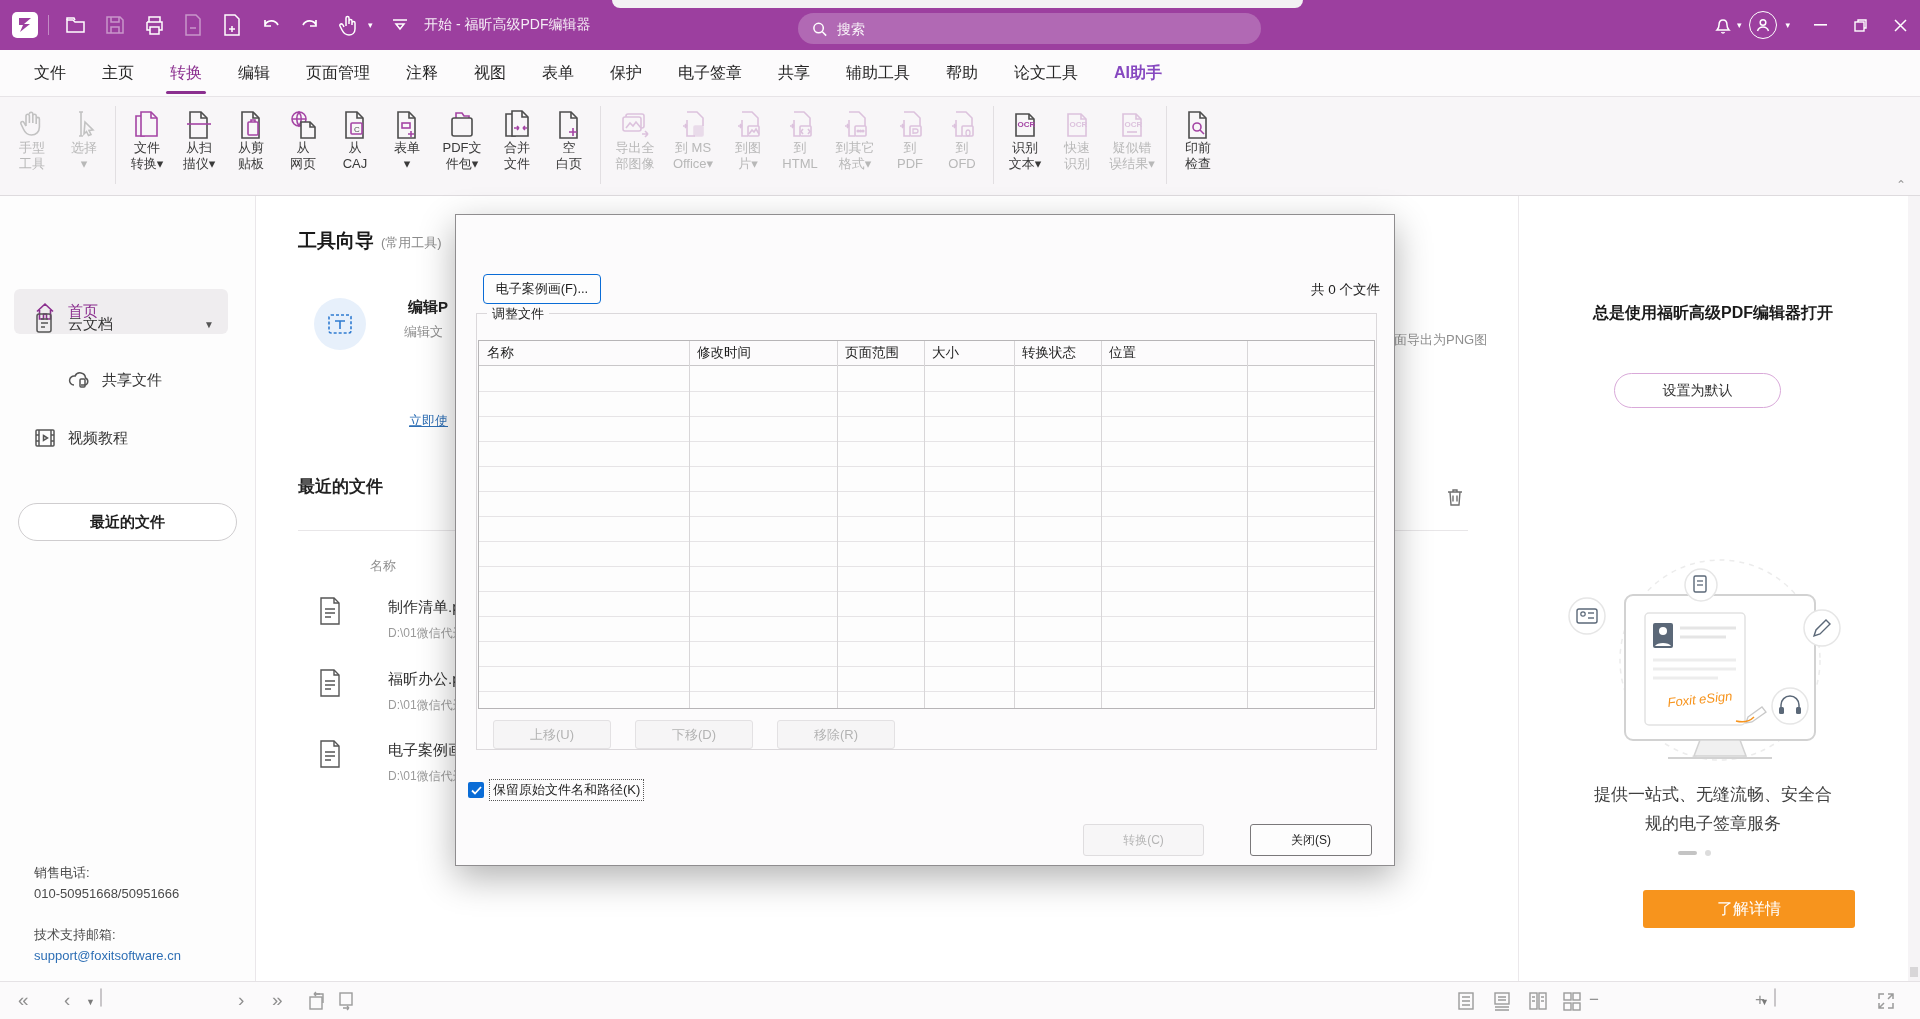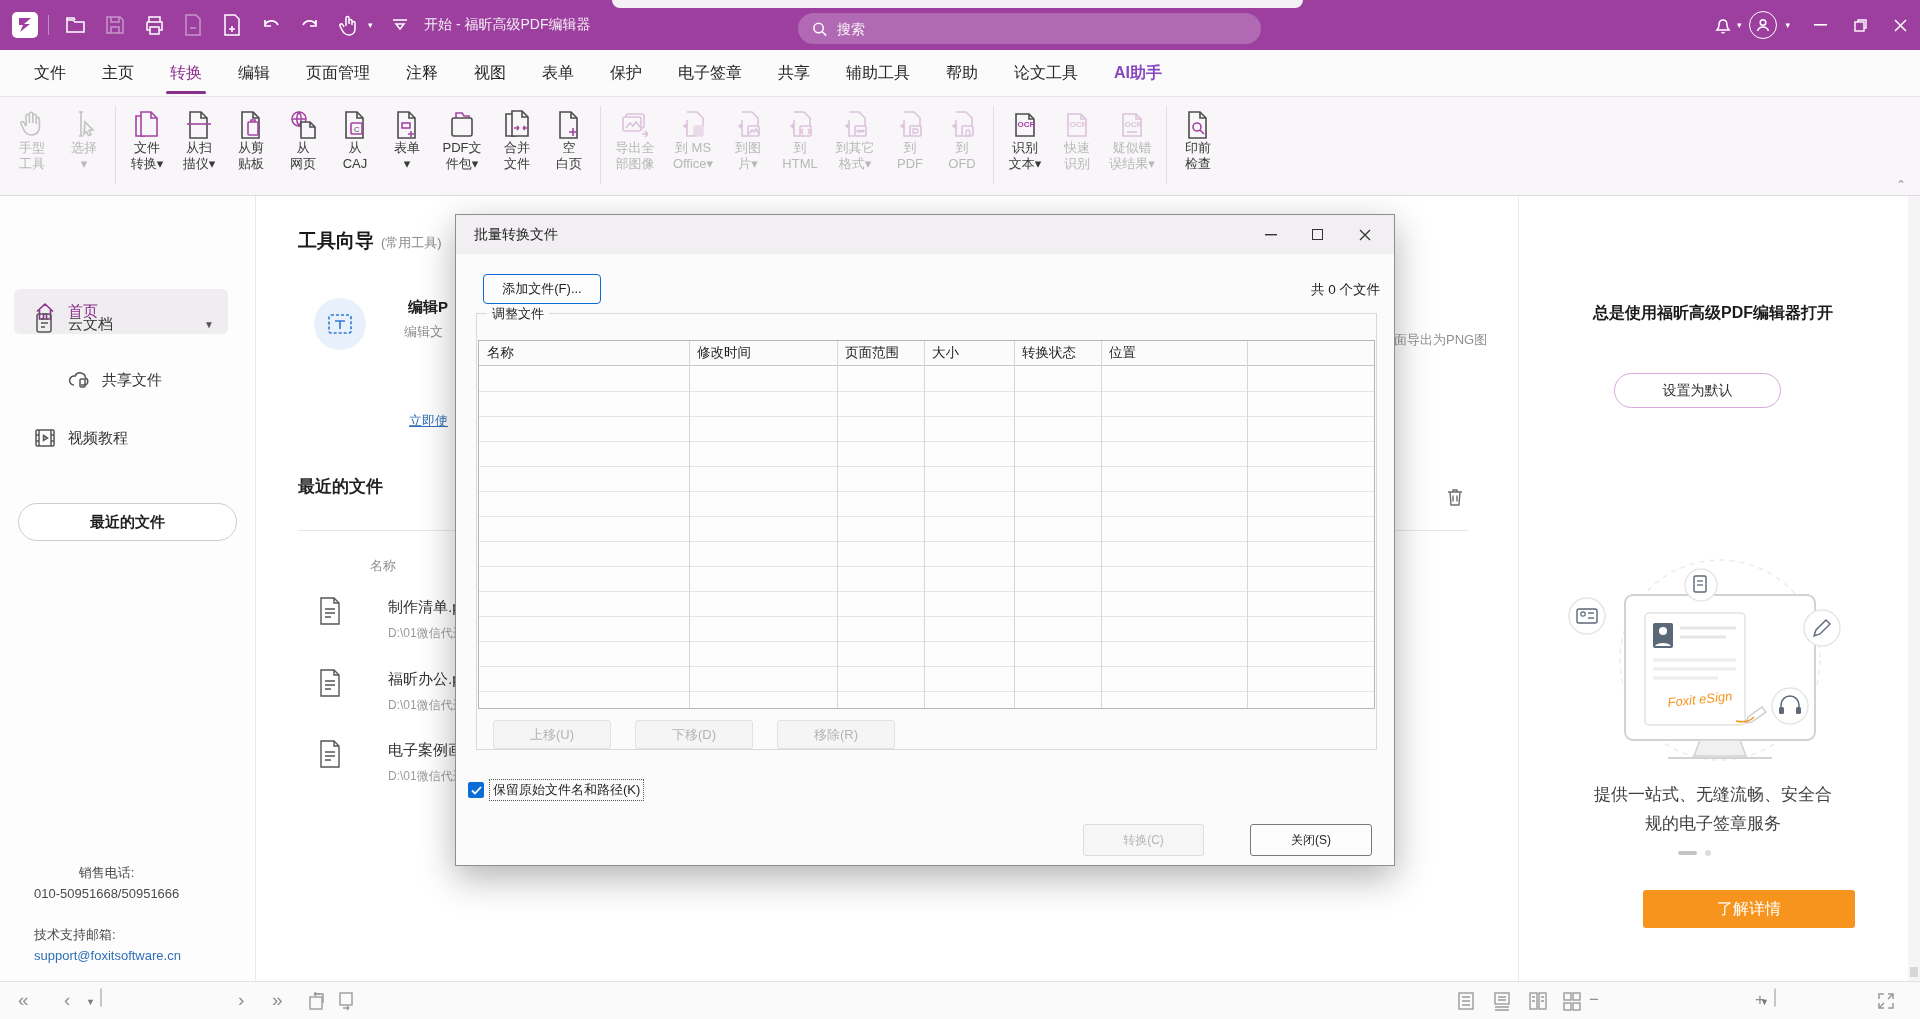--- a/index.html
+++ b/index.html
@@ -545,21 +545,21 @@
     <span class="sicon">
         <svg width="22" height="20" viewBox="0 0 22 20" fill="none" stroke="#555" stroke-width="1.5">
           <rect x="2" y="2" width="18" height="16" rx="1"></rect>
           <path d="M5 2v16M17 2v16M2 7h3M2 13h3M17 7h3M17 13h3"></path>
           <path d="M9.5 7.5l4 2.5-4 2.5z"></path>
         </svg>
       </span>
     <span class="side-label">视频教程</span>
   </div>
   <div class="open-btn">最近的文件</div>
-  <div class="contact" style="top:666px;text-align:center;">
+  <div class="contact" style="top:666px;">
     <div>销售电话:</div>
     <div>010-50951668/50951666</div>
   </div>
   <div class="contact" style="top:728px;">
     <div>技术支持邮箱:</div>
     <a href="#">support@foxitsoftware.cn</a>
   </div>
 </div>
 
 <div class="abs wizard-title content-text">工具向导</div>
@@ -723,39 +723,21 @@
   <span class="abs sb-combo" style="left:1772px;top:7px;width:88px;"><span class="ca">▼</span></span>
   <span class="abs sb-icon" style="left:1876px;top:9px;">
       <svg width="20" height="20" viewBox="0 0 20 20" fill="none" stroke="currentColor" stroke-width="1.5">
         <path d="M12 3h5v5M8 17H3v-5M17 3l-5 5M3 17l5-5"></path>
         <path d="M12 17h5v-5M8 3H3v5"></path>
       </svg>
     </span>
 </div>
 
 <div class="abs dialog">
-  <div class="dlg-titlebar">
-    <span class="dlg-title">批量转换文件</span>
-    <span class="dlg-controls">
-      <span class="dlg-cbtn">
-          <svg width="12" height="2" viewBox="0 0 12 2">
-            <rect width="12" height="1.4" fill="#333"></rect>
-          </svg>
-        </span>
-      <span class="dlg-cbtn">
-          <span class="dlg-maxbox"></span>
-        </span>
-      <span class="dlg-cbtn">
-          <svg width="12" height="12" viewBox="0 0 12 12" stroke="#333" stroke-width="1.3">
-            <path d="M1 1l10 10M11 1L1 11"></path>
-          </svg>
-        </span>
-    </span>
-  </div>
-  <div class="add-btn">添加文件(F)...</div>
+  <div class="add-btn">电子案例画(F)...</div>
   <div class="count-text">共 0 个文件</div>
 
   <div class="groupbox">
     <span class="group-label">调整文件</span>
     <div class="dtable">
       <div class="dt-header">
         <span class="dt-hcell" style="width:210px;">名称</span>
         <span class="dt-hcell" style="width:148px;">修改时间</span>
         <span class="dt-hcell" style="width:87px;">页面范围</span>
         <span class="dt-hcell" style="width:90px;">大小</span>

